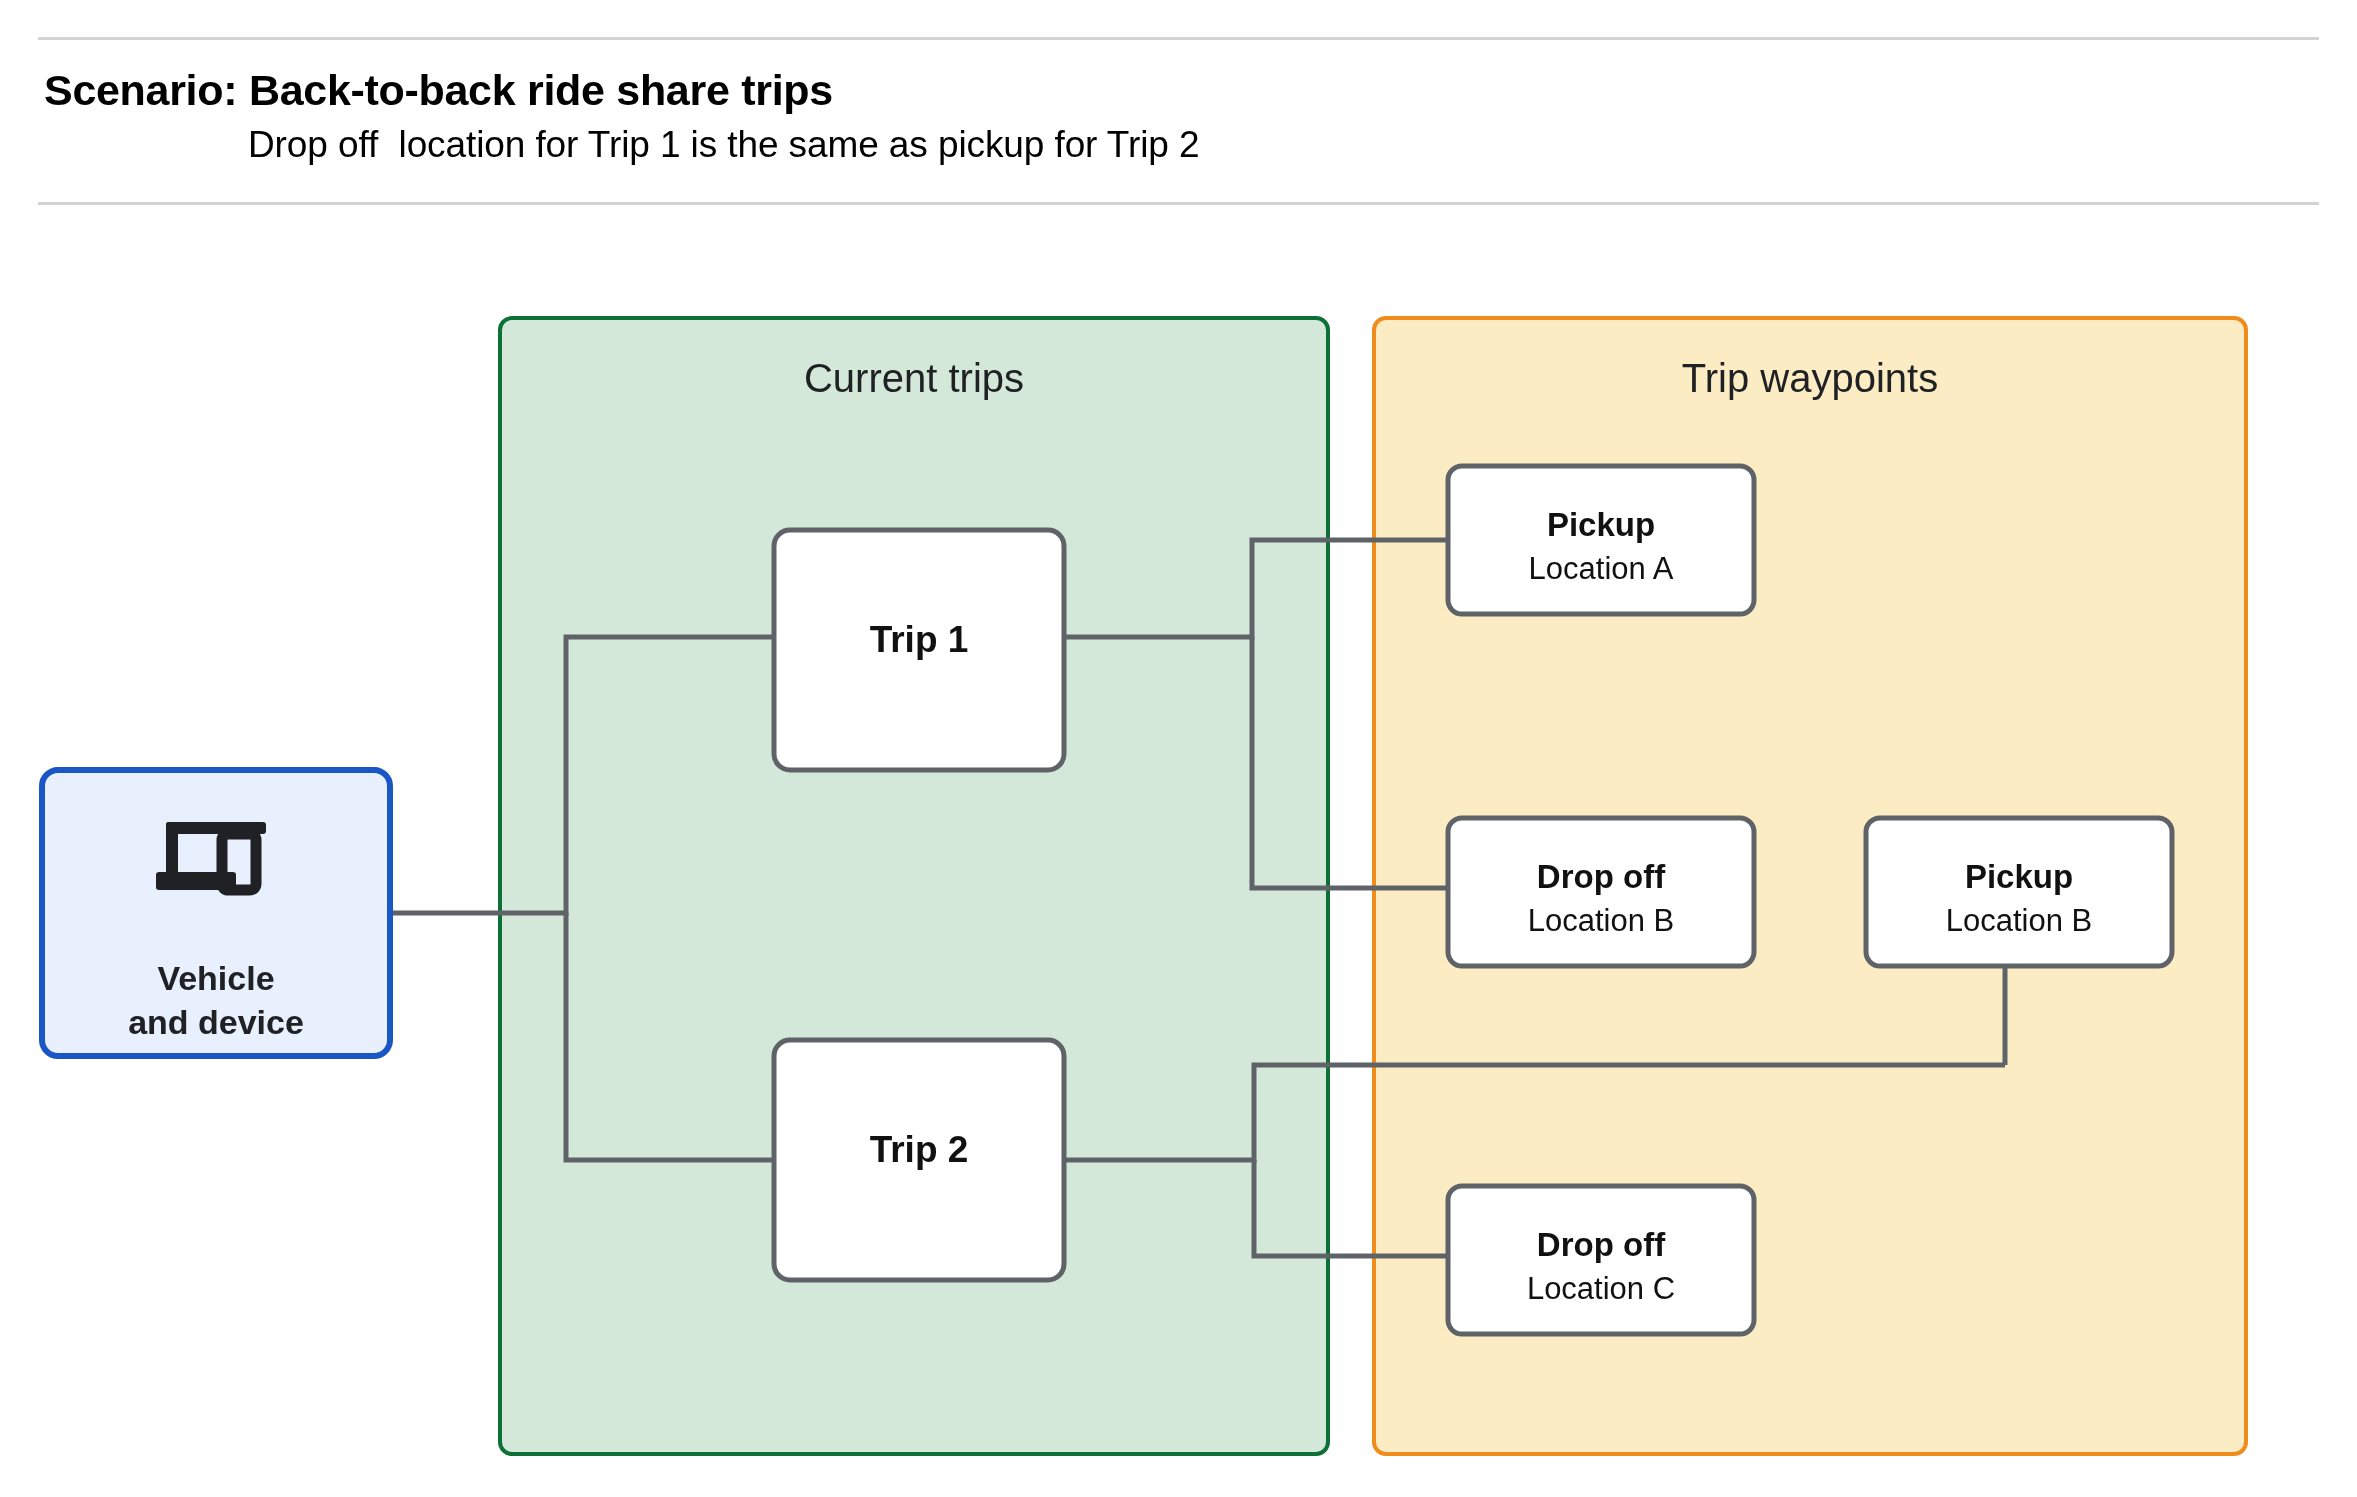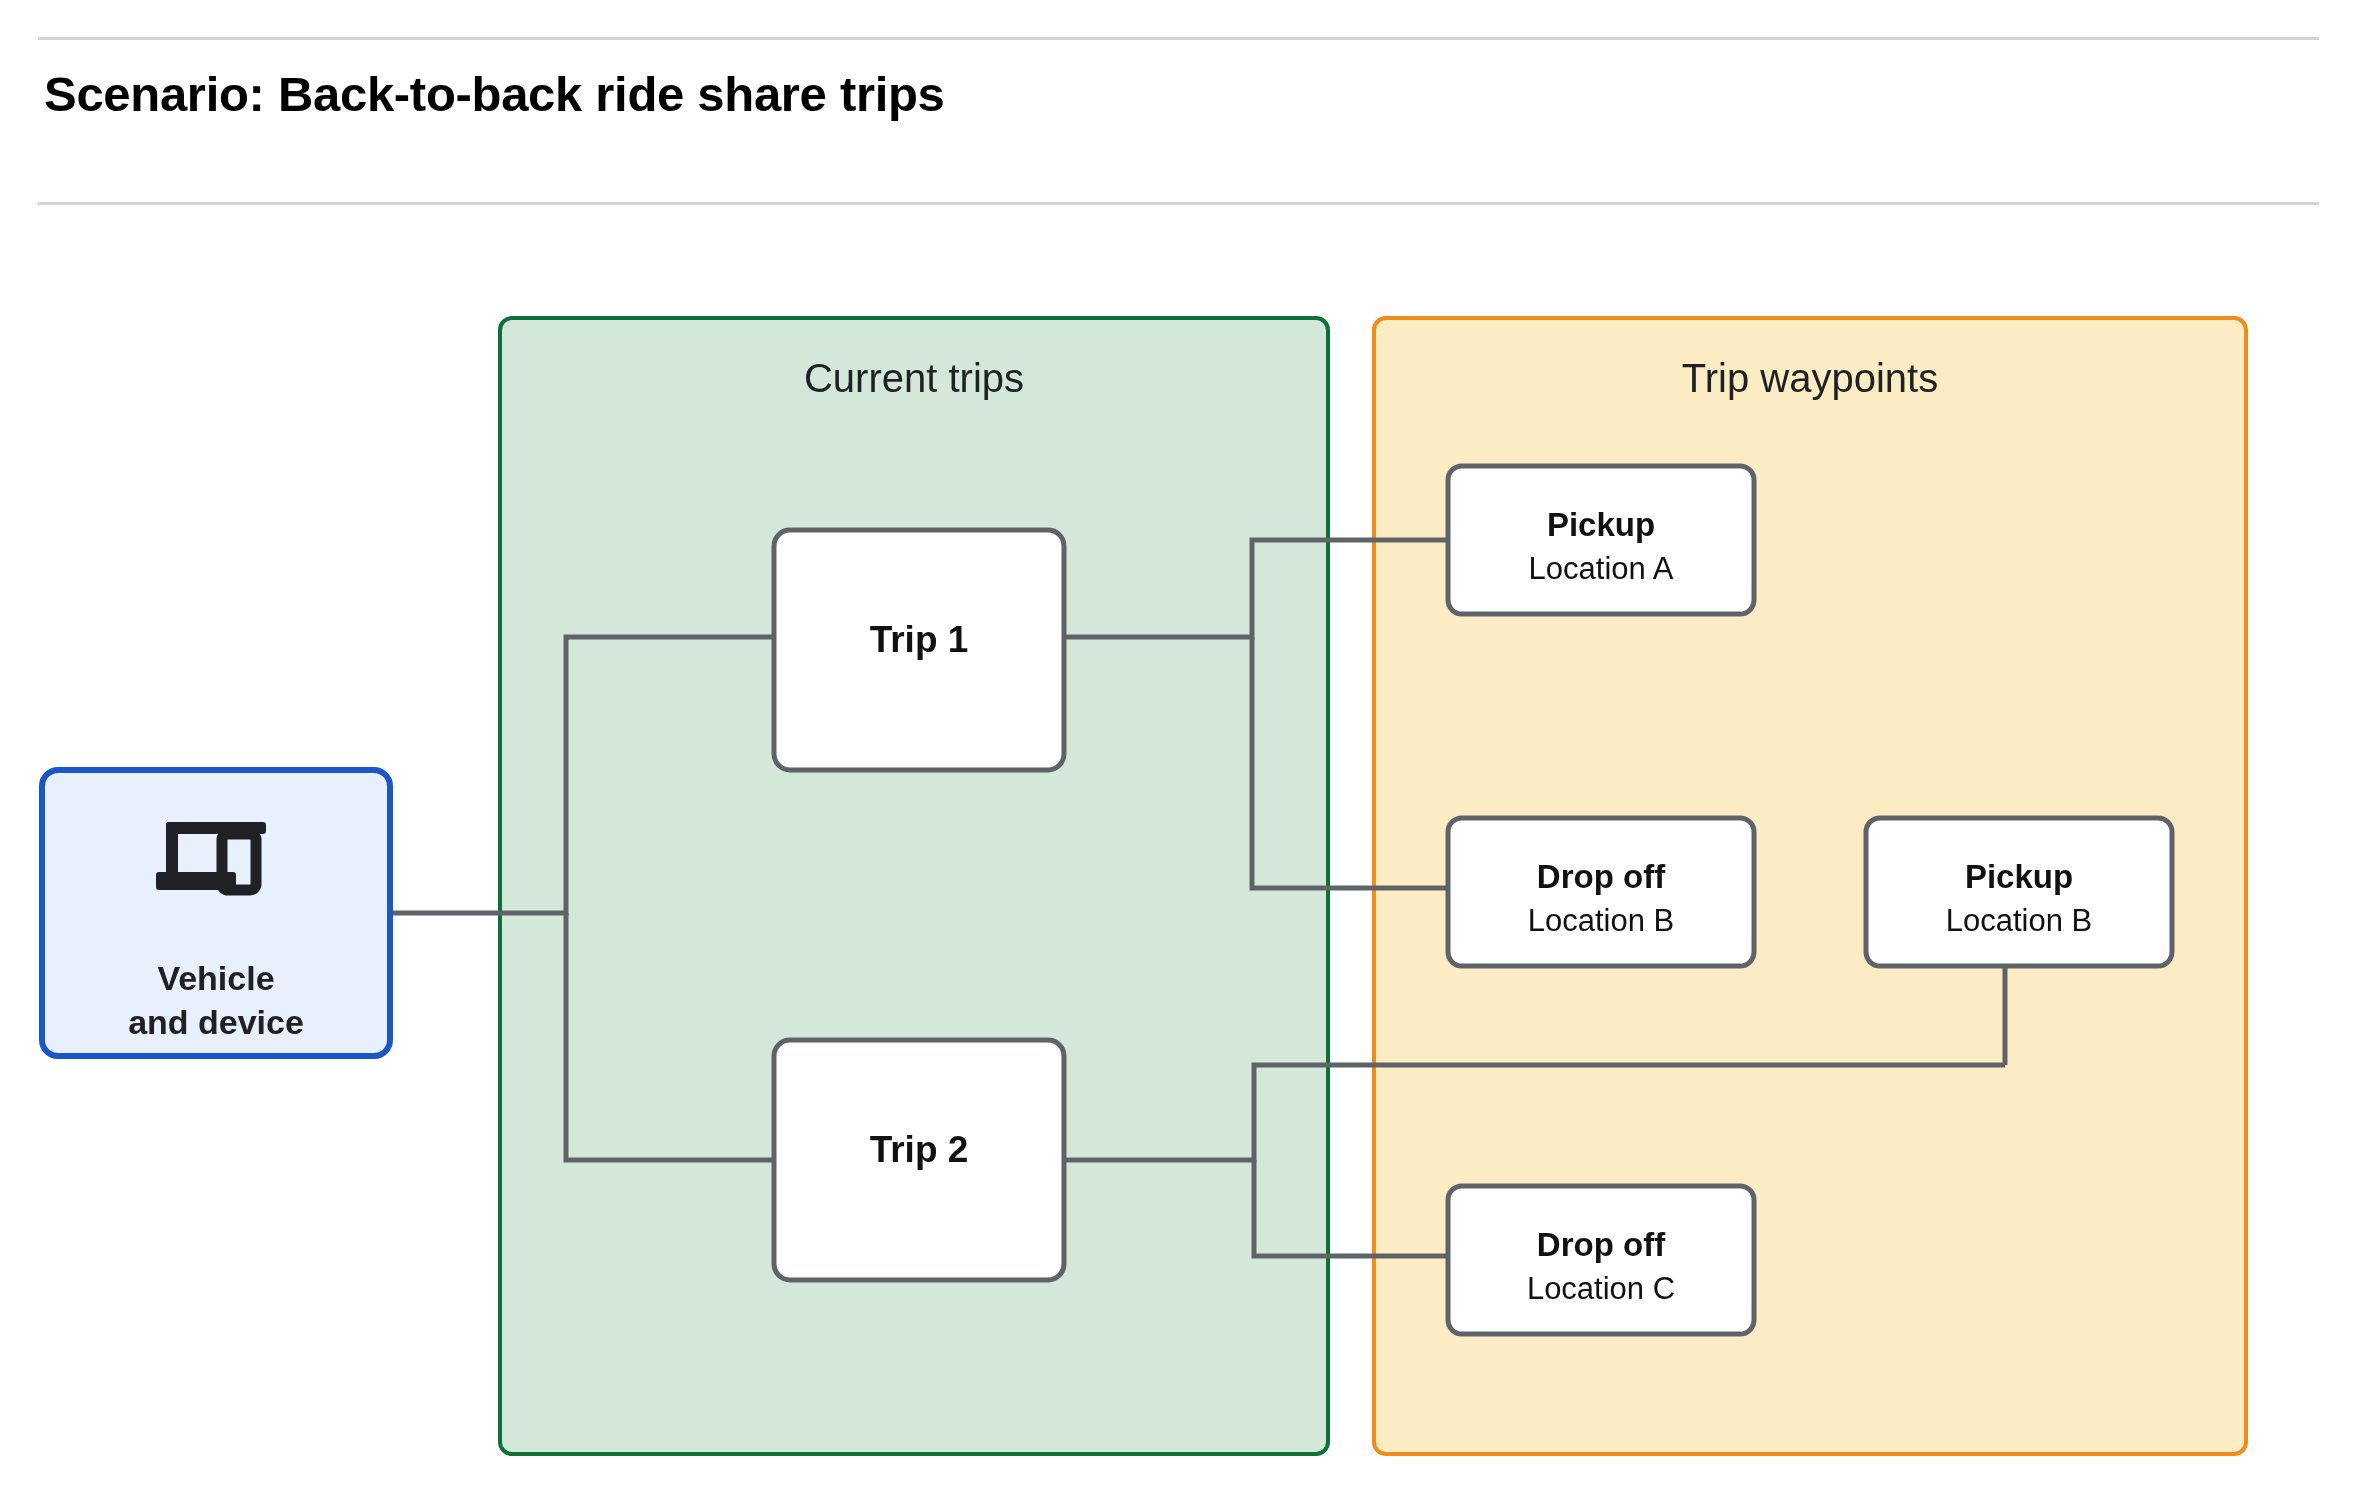--- a/index.html
+++ b/index.html
@@ -31,21 +31,21 @@
     height: 3px;
     background: #d4d4d4;
   }
   #rule-top { top: 37px; }
   #rule-bottom { top: 202px; }
 
   #scenario-title {
     position: absolute;
     left: 44px;
     top: 66px;
-    font-size: 49px;
+    font-size: 43px;
     font-weight: bold;
     letter-spacing: -0.3px;
     white-space: pre;
     color: #000000;
   }
   #scenario-subtitle {
     position: absolute;
     left: 248px;
     top: 124px;
     font-size: 37px;
@@ -105,20 +105,21 @@
     stroke-linecap: butt;
     stroke-linejoin: miter;
   }
 </style>
 </head>
 <body>
 
 <div id="header">
   <div class="rule" id="rule-top"></div>
   <div id="scenario-title">Scenario: Back-to-back ride share trips</div>
+  <div id="scenario-subtitle">Drop off  location for Trip 1 is the same as pickup for Trip 2</div>
   <div class="rule" id="rule-bottom"></div>
 </div>
 
 <svg id="diagram" viewBox="0 0 2357 1497" width="2357" height="1497">
 
   <g>
     <rect x="500" y="318" width="828" height="1136" rx="12" ry="12" fill="#d4e8d9" stroke="#0d7036" stroke-width="4"></rect>
     <text class="group-title" x="914" y="392">Current trips</text>
   </g>
 

